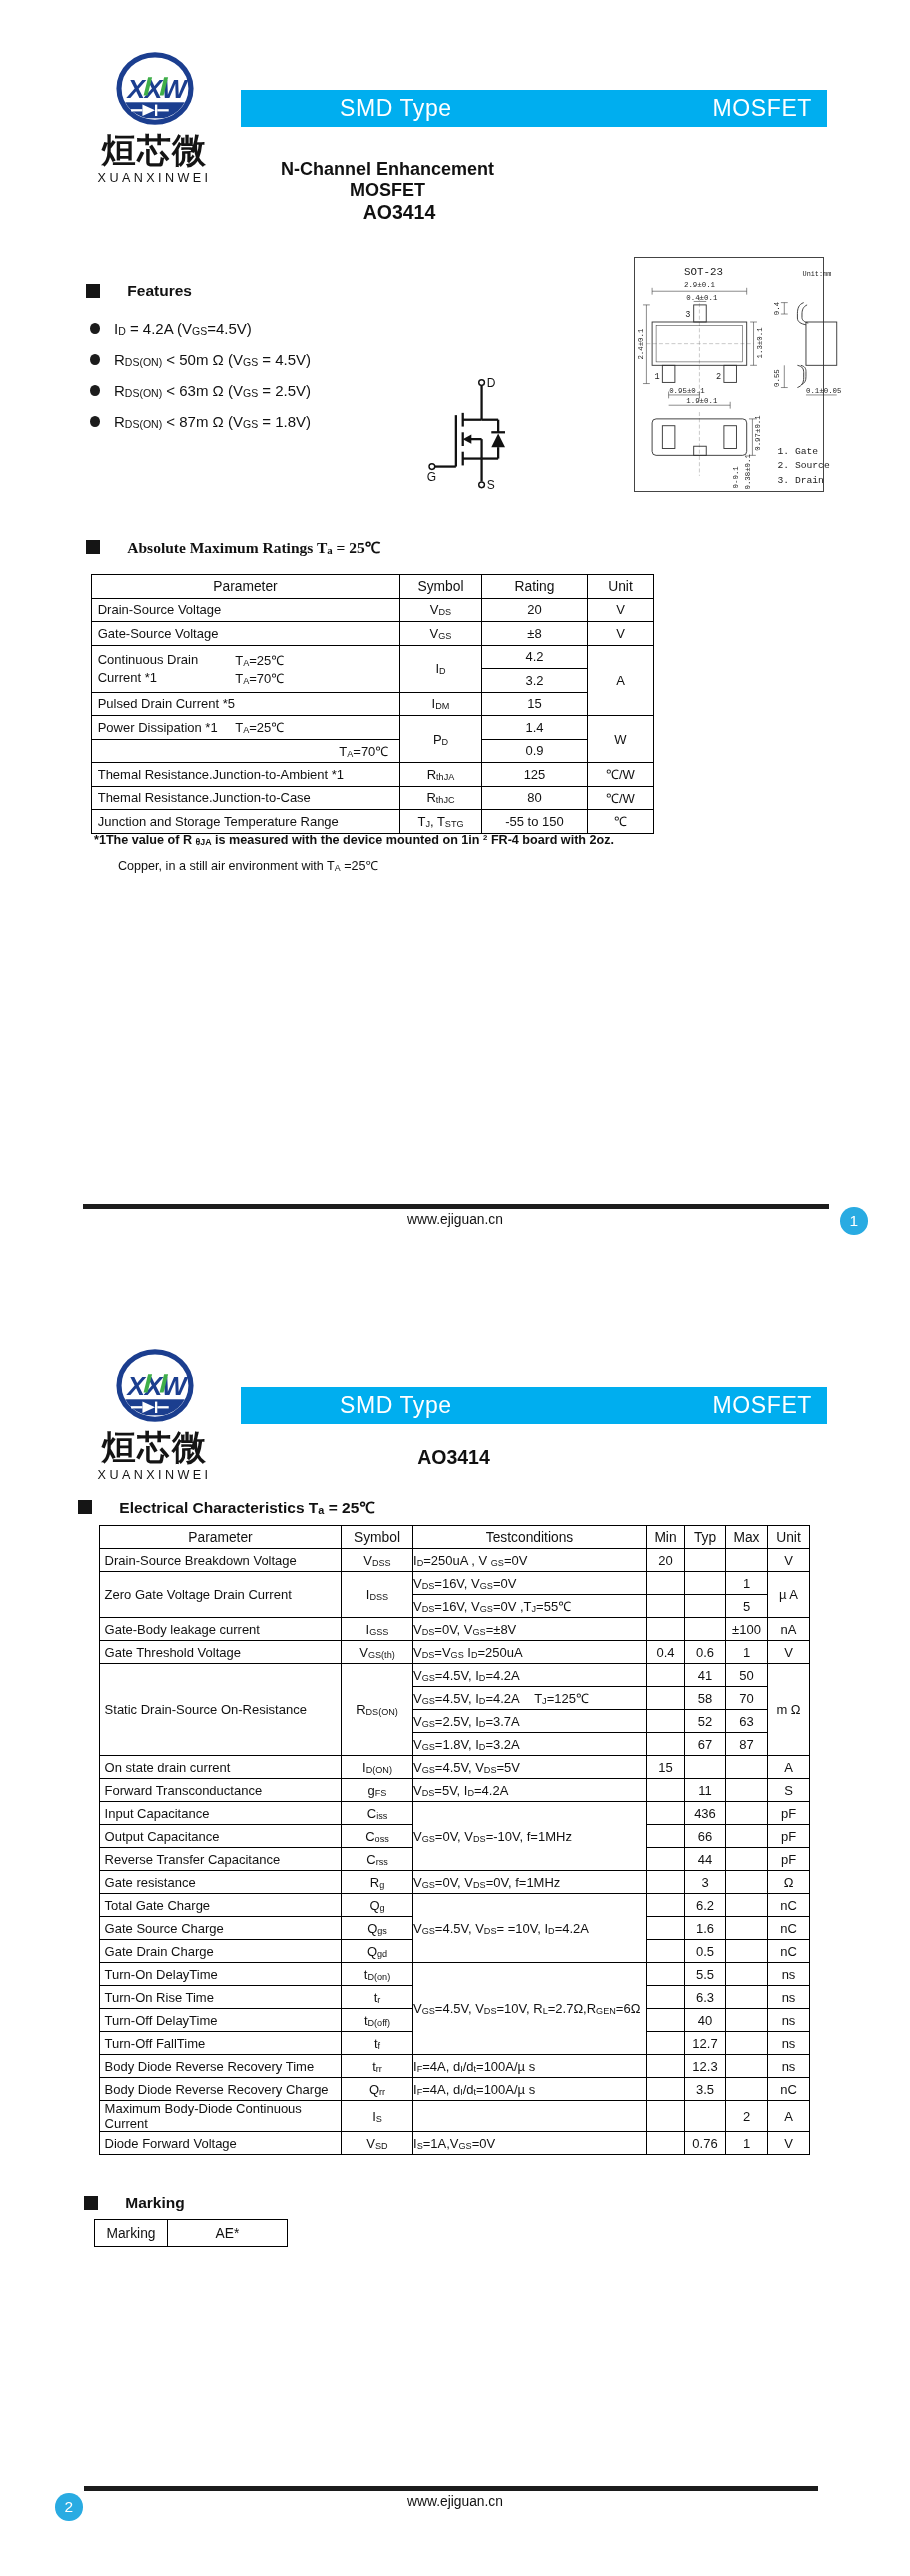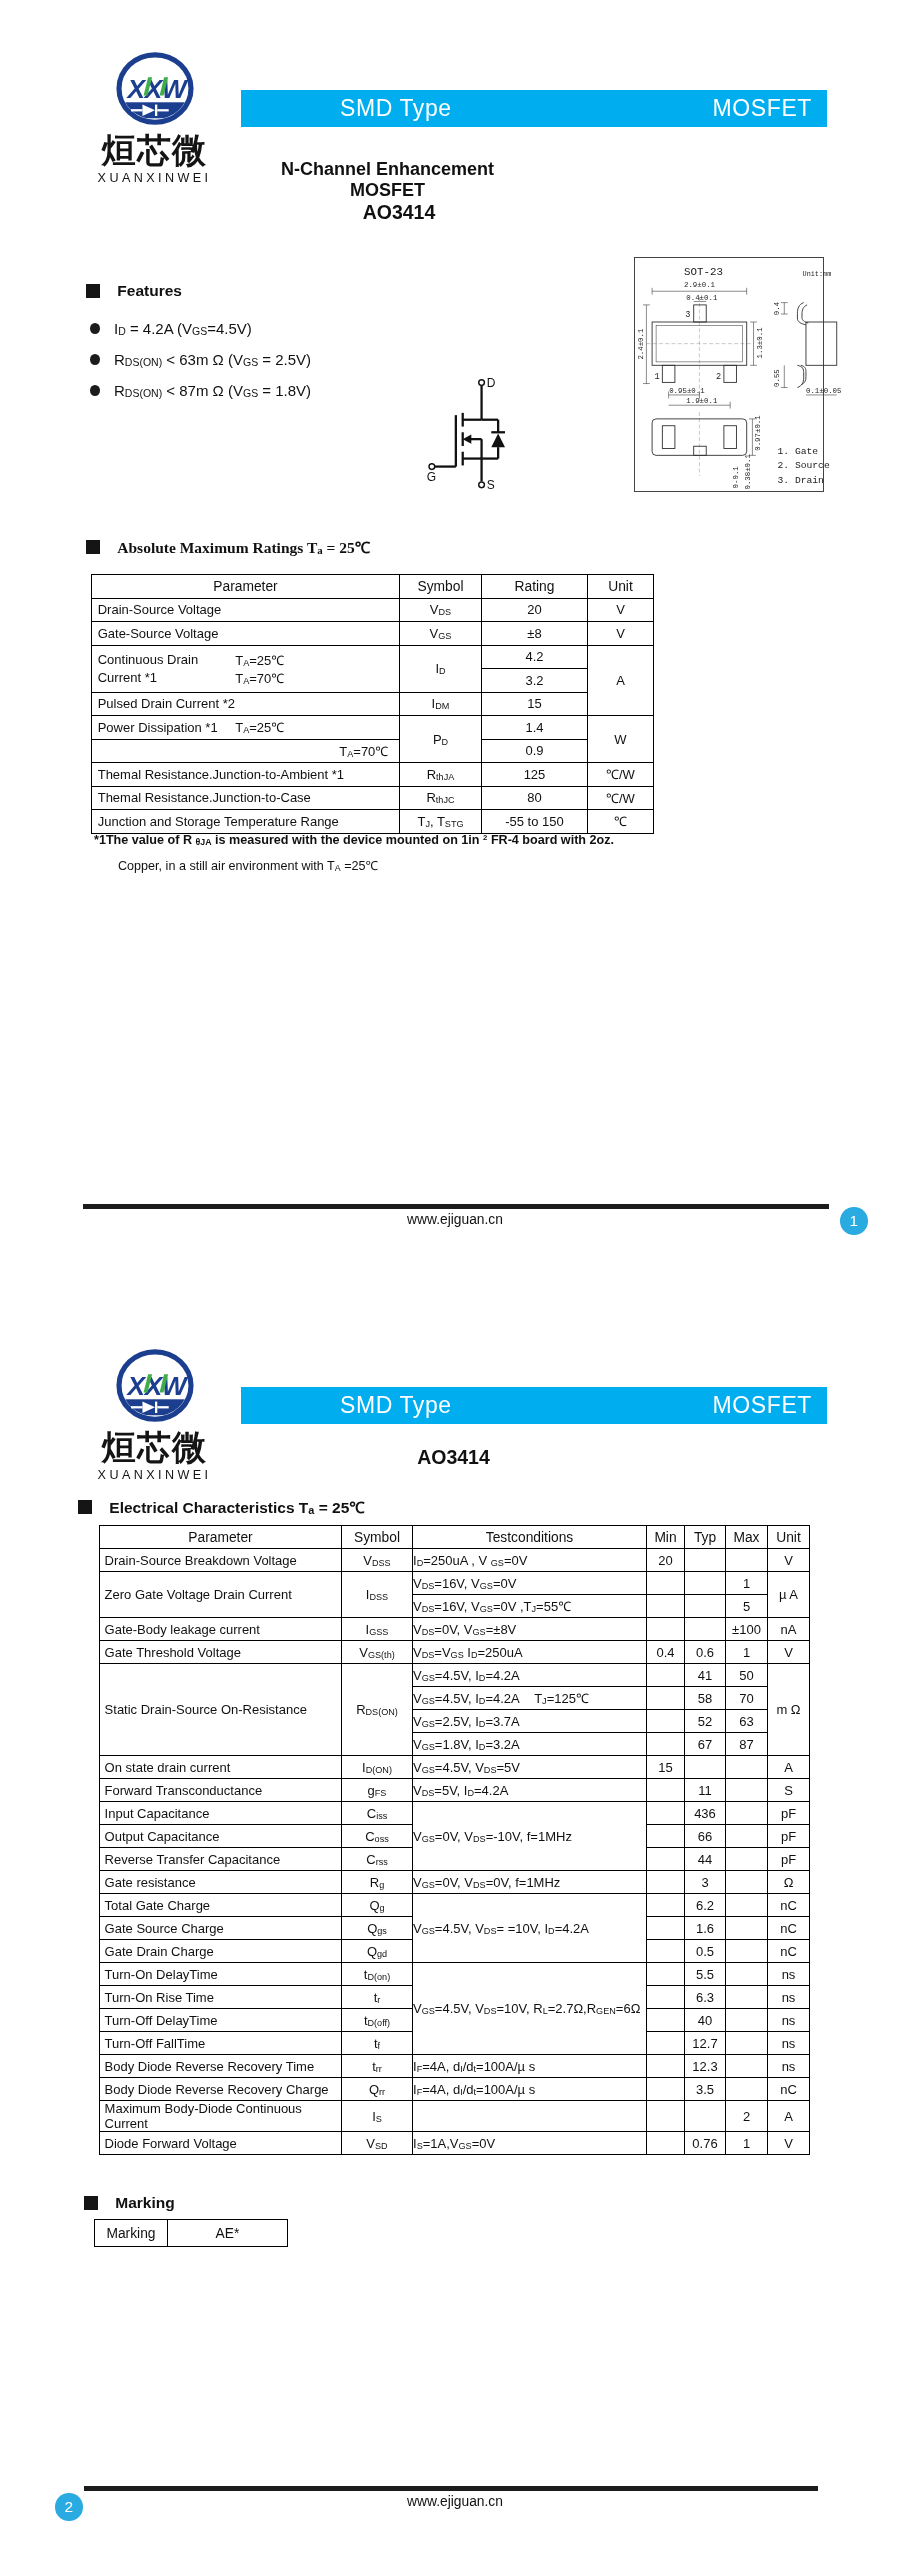--- a/index.html
+++ b/index.html
@@ -15,21 +15,21 @@
   
   .bar{position:absolute;left:241px;width:586px;height:37px;background:#00AEEF;color:#fff;
        display:flex;align-items:center;justify-content:space-between;box-sizing:border-box;
        padding:0 15px 0 99px;font-size:23px;letter-spacing:0.6px;}
 
   .subtitle{position:absolute;left:241px;top:159px;width:293px;text-align:center;
             font-size:18px;font-weight:bold;color:#111;}
   .pn1{position:absolute;left:241px;top:201px;width:316px;text-align:center;font-size:19.5px;font-weight:bold;color:#111;}
   .pn2{position:absolute;left:310px;top:1446px;width:287px;text-align:center;font-size:19.5px;font-weight:bold;color:#111;}
 
-  .sec-head{position:absolute;display:flex;align-items:center;gap:17px;font-size:15.5px;font-weight:600;color:#111;}
+  .sec-head{position:absolute;display:flex;align-items:center;gap:27px;font-size:15.5px;font-weight:600;color:#111;}
   .sq{width:14.3px;height:14.3px;background:#151515;flex:0 0 auto;}
 
   
   .feat-list{position:absolute;left:87px;top:313px;width:436px;}
   .feat-item{display:flex;align-items:center;height:31px;font-size:15px;color:#111;}
   .dot{width:9.8px;height:11px;border-radius:50%;background:#1c1c1c;margin:0 13.8px 0 3.4px;flex:0 0 auto;}
 
   
   .pkg{position:absolute;left:634px;top:257px;width:190px;height:235px;border:0.9px solid #444;box-sizing:border-box;background:#fff;}
   .pkg svg{display:block;}
@@ -110,20 +110,24 @@
   <div class="pn1">AO3414</div>
 
   <div class="sec-head" style="left:86px;top:282px;">
     <span class="sq"></span>
     <span>Features</span>
   </div>
   <div class="feat-list">
     <div class="feat-item">
         <span class="dot"></span>
         <span>I<sub>D</sub> = 4.2A (V<sub>GS</sub>=4.5V)</span>
+      </div>
+    <div class="feat-item">
+        <span class="dot"></span>
+        <span>R<sub>DS(ON)</sub> &lt; 50m Ω (V<sub>GS</sub> = 4.5V)</span>
       </div>
     <div class="feat-item">
         <span class="dot"></span>
         <span>R<sub>DS(ON)</sub> &lt; 63m Ω (V<sub>GS</sub> = 2.5V)</span>
       </div>
     <div class="feat-item">
         <span class="dot"></span>
         <span>R<sub>DS(ON)</sub> &lt; 87m Ω (V<sub>GS</sub> = 1.8V)</span>
       </div>
   </div>
@@ -300,21 +304,21 @@
             </div>
       </td>
       <td rowspan="2">I<sub>D</sub></td>
       <td>4.2</td>
       <td rowspan="3">A</td>
     </tr>
     <tr>
       <td>3.2</td>
     </tr>
     <tr>
-      <td class="pl">Pulsed Drain Current *2</td>
+      <td class="pl">Pulsed Drain Current *5</td>
       <td>I<sub>DM</sub></td>
       <td>15</td>
     </tr>
     <tr>
       <td class="pl">
         <div class="split">
               <span class="c1">Power Dissipation *1</span>
               <span>T<sub>A</sub>=25℃</span>
             </div>
       </td>

